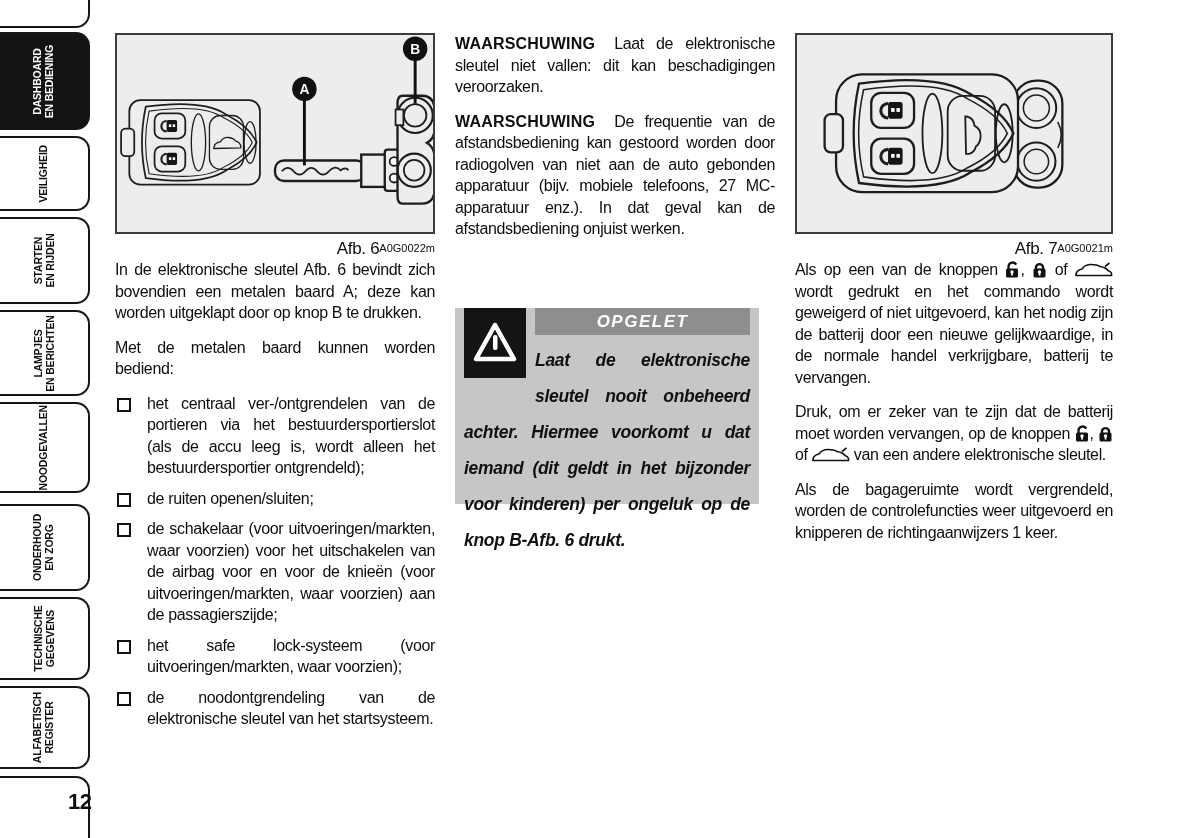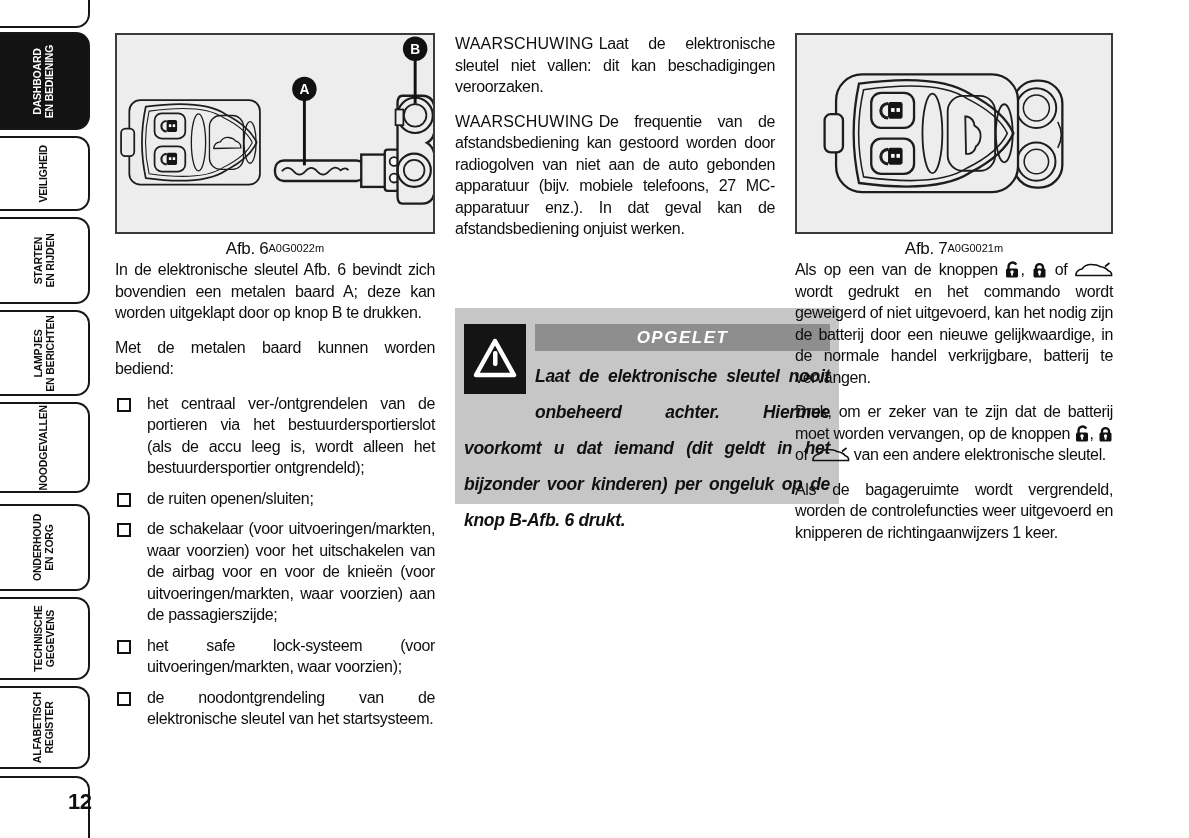--- a/index.html
+++ b/index.html
@@ -28,35 +28,35 @@
   .pagenum{font-weight:bold;font-size:22px;padding:11px 0 0 68px;letter-spacing:-0.5px;}
   
   .col{position:absolute;top:33px;}
   .col1{left:115px;width:320px;}
   .col2{left:455px;width:320px;}
   .col3{left:795px;width:318px;}
   .figure-panel{
     height:201px;background:#ededed;border:2px solid #3c3c3c;box-sizing:border-box;
   }
   .figure-panel svg{display:block;width:100%;height:100%;}
-  .fig-caption-row{display:flex;justify-content:center;align-items:flex-end;margin-top:3px;height:22px;}
+  .fig-caption-row{display:flex;justify-content:flex-end;align-items:flex-end;margin-top:3px;height:22px;}
   .fig-caption{font-size:17px;letter-spacing:-0.3px;}
   .fig-code{font-size:11px;font-weight:normal;letter-spacing:0;}
   .body-text{font-size:16px;line-height:21.5px;letter-spacing:-0.35px;text-align:justify;}
   .body-text p{margin:0 0 13px 0;}
-  .lead-bold{font-weight:normal;letter-spacing:0.2px;margin-right:5px;}
+  .lead-bold{font-weight:bold;letter-spacing:0.2px;margin-right:19px;}
   .first-para{margin-top:27px;}
   
   .bullet{display:flex;margin:0 0 9px 0;}
   .bullet-box{flex:none;width:10px;height:10px;border:2px solid #111;margin:5px 16px 0 2px;}
   .bullet-text{flex:1;text-align:justify;}
   
   .attention{
-    position:absolute;top:275px;left:0;width:384px;height:196px;background:#c6c6c6;
-    box-sizing:border-box;padding:16px 9px;
+    position:absolute;top:275px;left:0;width:304px;height:196px;background:#c6c6c6;
+    box-sizing:border-box;padding:0 9px;
   }
   .att-icon{
     float:left;width:62px;height:70px;background:#141414;margin:0 9px 4px 0;
     display:flex;align-items:center;justify-content:center;
   }
   .att-header{
     margin-left:71px;height:27px;background:#8e8e8e;color:#fff;
     font-weight:bold;font-style:italic;font-size:17px;line-height:27px;
     text-align:center;letter-spacing:1.5px;
   }

